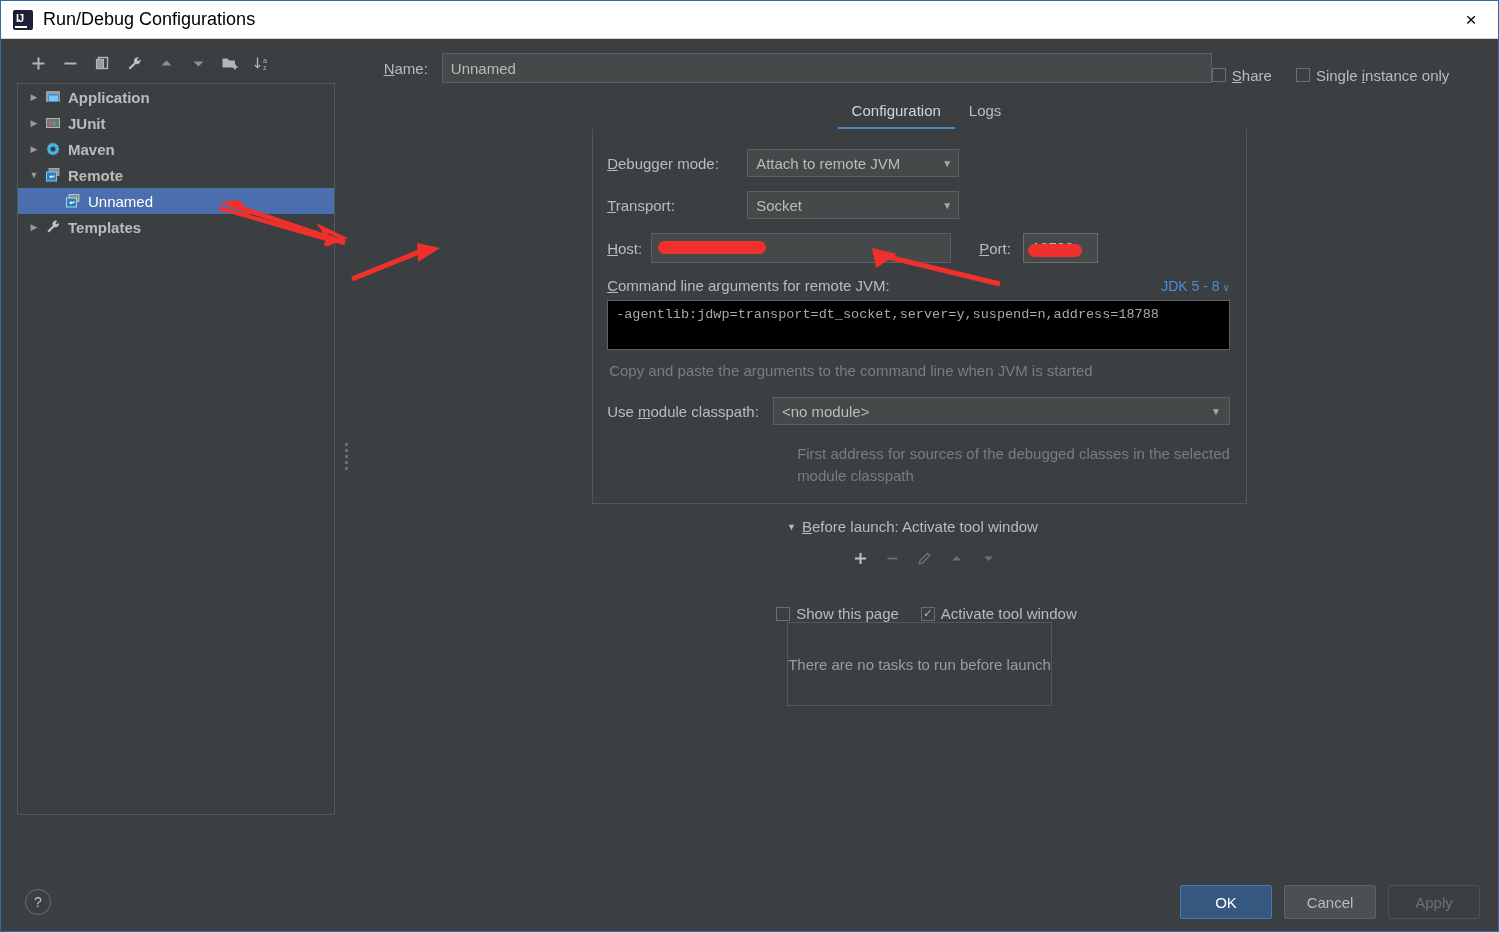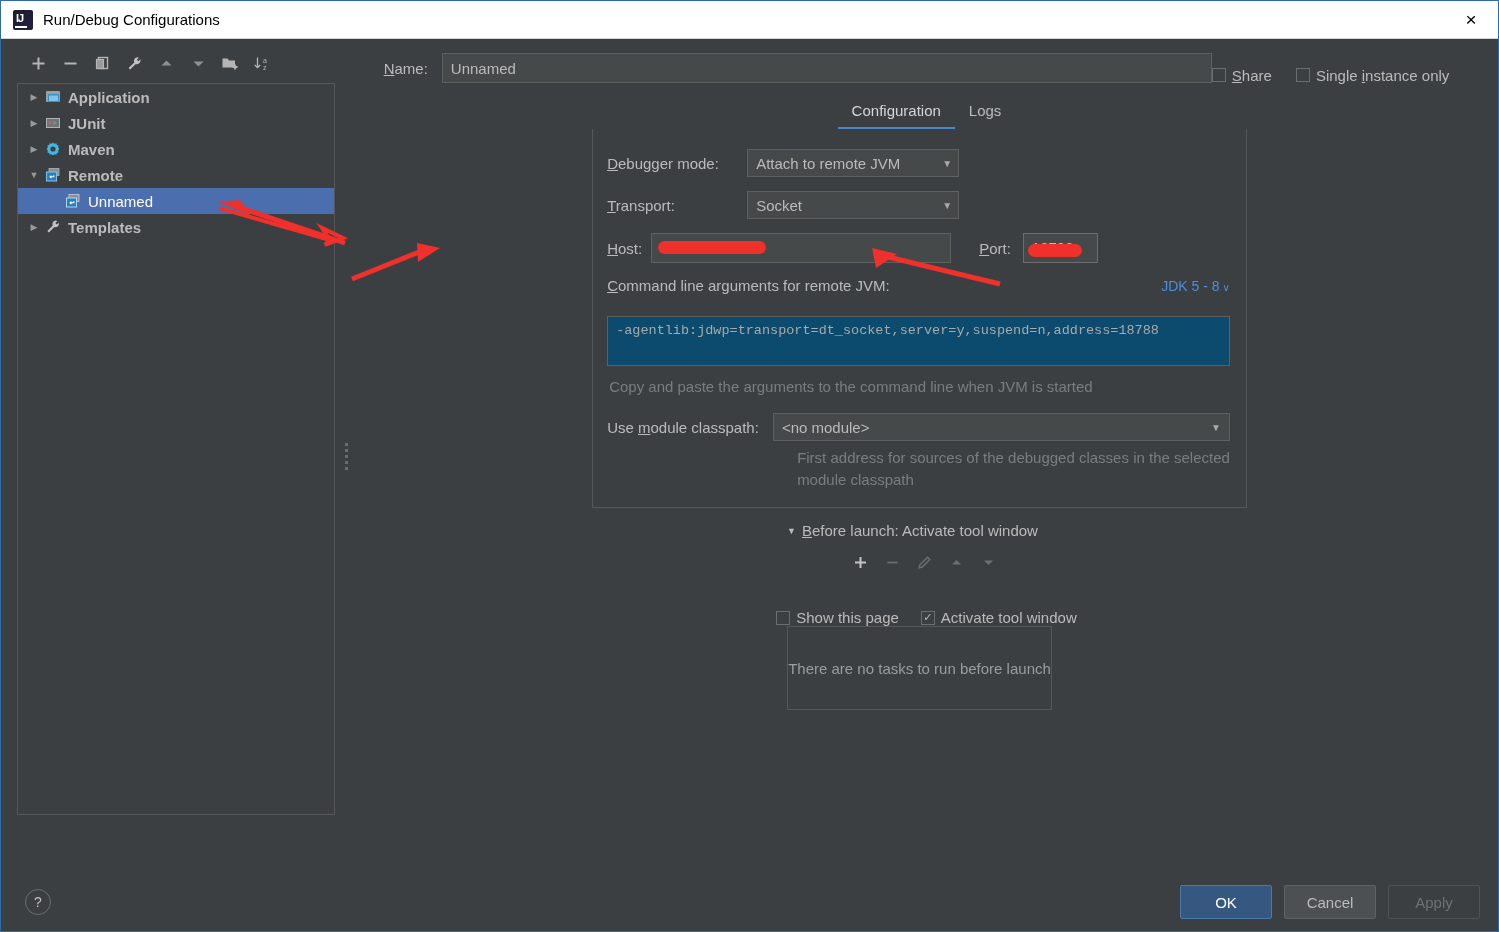--- a/index.html
+++ b/index.html
@@ -37,21 +37,21 @@
   #title-icon .ij {
     position:absolute; left:3px; top:2px;
     color:#ffffff; font-size:11px; font-weight:bold;
     font-family:"Liberation Sans",sans-serif;
     letter-spacing:-1px;
   }
   #title-icon .bar {
     position:absolute; left:2px; bottom:2px; width:12px; height:2px; background:#ffffff;
   }
   #title-text {
-    margin-left:10px; color:#000000; font-size:15px;
+    margin-left:10px; color:#000000; font-size:18px;
     font-family:"Liberation Sans", sans-serif;
   }
   #close-btn {
     margin-left:auto; width:54px; height:38px;
     display:flex; align-items:center; justify-content:center;
     color:#000; font-size:19px; cursor:pointer;
   }
 
   
   #body { flex:1; display:flex; position:relative; min-height:0; }
@@ -159,31 +159,31 @@
   #port-input {
     width:75px; height:30px; background:#45494a; border:1px solid #6b6e70;
     color:#bbbbbb; font-size:15px; padding:0 8px; line-height:28px;
     position:relative; overflow:hidden;
   }
   .redact-bar {
     position:absolute; background:#f0302a; border-radius:7px; height:13px;
     pointer-events:none;
   }
 
-  #cmd-head { display:flex; align-items:center; margin:14px 0 22px 0; }
+  #cmd-head { display:flex; align-items:center; margin:14px 0 6px 0; }
   #jdk-link { margin-left:auto; color:#4a90d9; font-size:14px; cursor:pointer; }
   #jdk-link .chev { font-size:10px; margin-left:3px; }
   #cmd-area {
-    height:50px; background:#0c4a6e; border:1px solid #5e6060;
+    height:50px; background:#000000; border:1px solid #5e6060;
     color:#a9a9a9; font-family:"Liberation Mono", monospace; font-size:13.5px;
     padding:6px 8px; white-space:pre; overflow:hidden;
   }
   #cmd-hint { color:#7a7d7f; font-size:15px; margin:12px 0 18px 2px; }
 
-  #mod-row { display:flex; align-items:center; margin-bottom:6px; }
+  #mod-row { display:flex; align-items:center; margin-bottom:18px; }
   #mod-row .lbl { flex:0 0 auto; margin-right:14px; }
   #combo-module {
     flex:1; height:28px; background:#45494a; border:1px solid #5e6060;
     display:flex; align-items:center; padding:0 8px;
     color:#bbbbbb; font-size:15px; cursor:pointer;
   }
   #combo-module .arrow { margin-left:auto; color:#a8a8a8; font-size:10px; }
   .mod-hint { color:#7a7d7f; font-size:15px; margin-left:190px; line-height:22px; }
 
   

